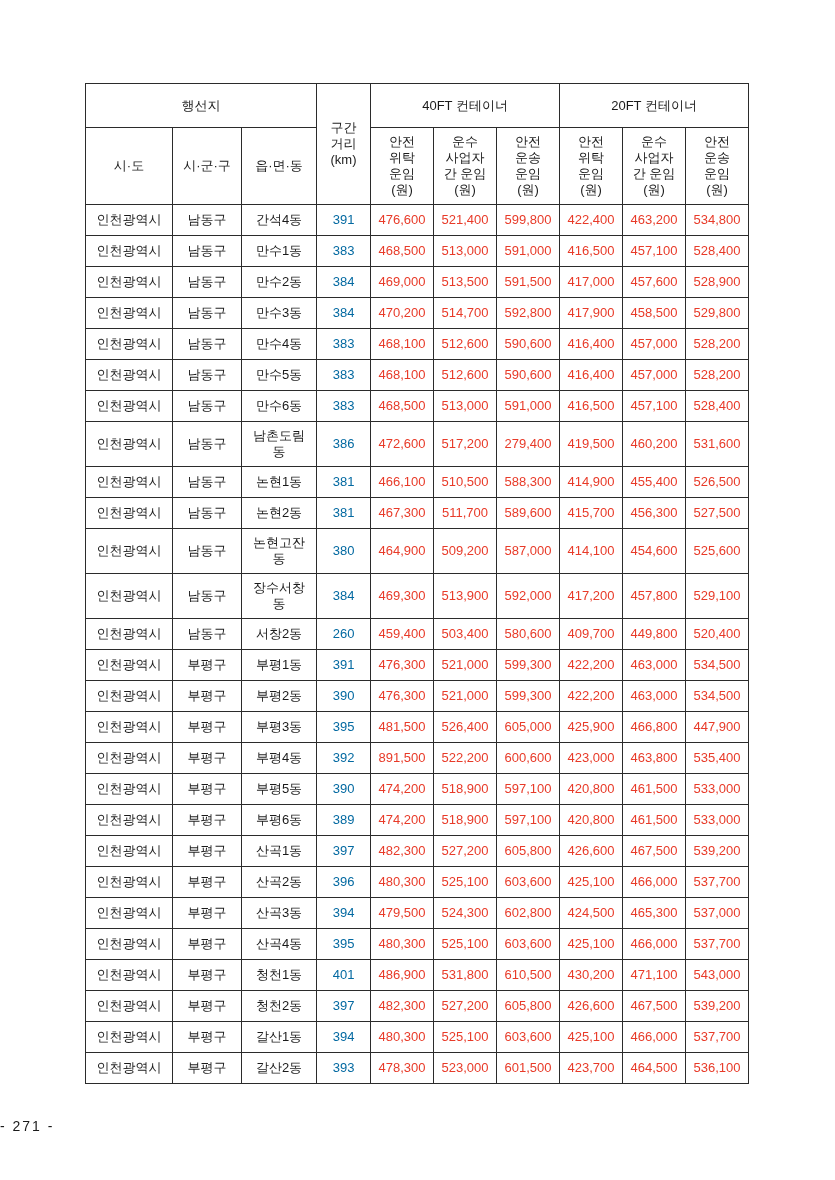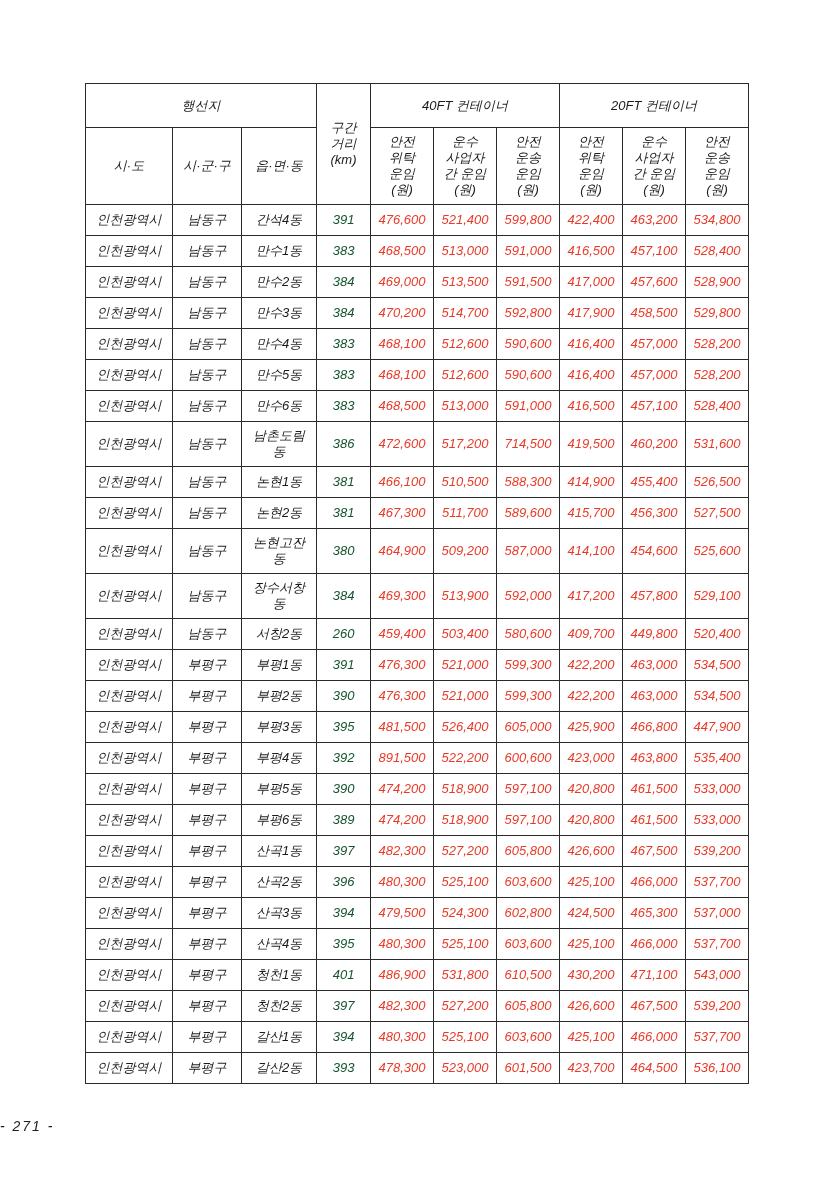--- a/index.html
+++ b/index.html
@@ -3,21 +3,21 @@
 <meta charset="utf-8">
 <style>
   * { margin: 0; padding: 0; box-sizing: border-box; }
   html, body {
     width: 835px; height: 1180px;
     background: #ffffff;
     font-family: "Liberation Sans", "DejaVu Sans", sans-serif;
     color: #1a1a1a;
     overflow: hidden;
   }
-  .page { position: relative; width: 835px; height: 899px; font-style: italic; }
+  .page { position: relative; width: 835px; height: 899px; }
 
   table.fare-table {
     position: absolute;
     left: 85px; top: 83px;
     width: 663px;
     border-collapse: collapse;
     table-layout: fixed;
   }
   .fare-table th, .fare-table td {
     border: 1px solid #2b2b2b;
@@ -27,21 +27,21 @@
     font-size: 13px;
     line-height: 16px;
     padding: 6px 2px;
   }
   .fare-table thead th { white-space: pre-line; }
   .fare-table tr.hdr-top th { height: 44px; }
   .fare-table tr.hdr-sub th { height: 68px; }
   .fare-table td { height: 31px; }
   .fare-table td.cell-dong { white-space: pre-line; }
   .fare-table td.fare { color: #e83a28; }
-  .fare-table td.dist { color: #14532d; }
+  .fare-table td.dist { color: #0369a1; }
 
   .page-number {
     position: absolute;
     left: 0; right: 0;
     top: 1118px;
     font-size: 14px;
     letter-spacing: 2px;
     color: #1a1a1a;
   }
 </style>
@@ -195,21 +195,21 @@
   </tr>
 
   <tr>
     <td class="cell-sido">인천광역시</td>
     <td class="cell-sigungu">남동구</td>
     <td class="cell-dong">남촌도림
 동</td>
     <td class="dist">386</td>
     <td class="fare">472,600</td>
     <td class="fare">517,200</td>
-    <td class="fare">714,500</td>
+    <td class="fare">279,400</td>
     <td class="fare">419,500</td>
     <td class="fare">460,200</td>
     <td class="fare">531,600</td>
   </tr>
 
   <tr>
     <td class="cell-sido">인천광역시</td>
     <td class="cell-sigungu">남동구</td>
     <td class="cell-dong">논현1동</td>
     <td class="dist">381</td>

